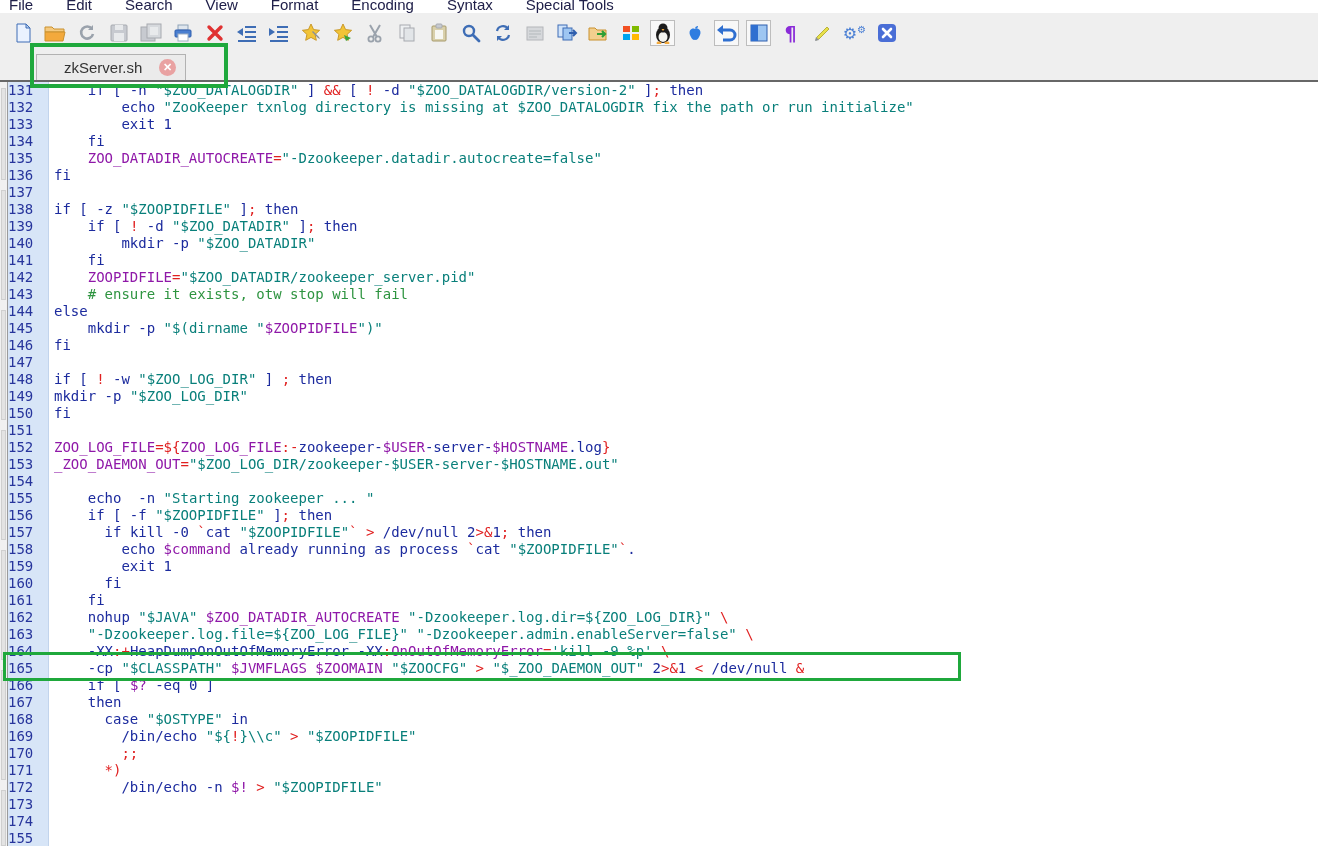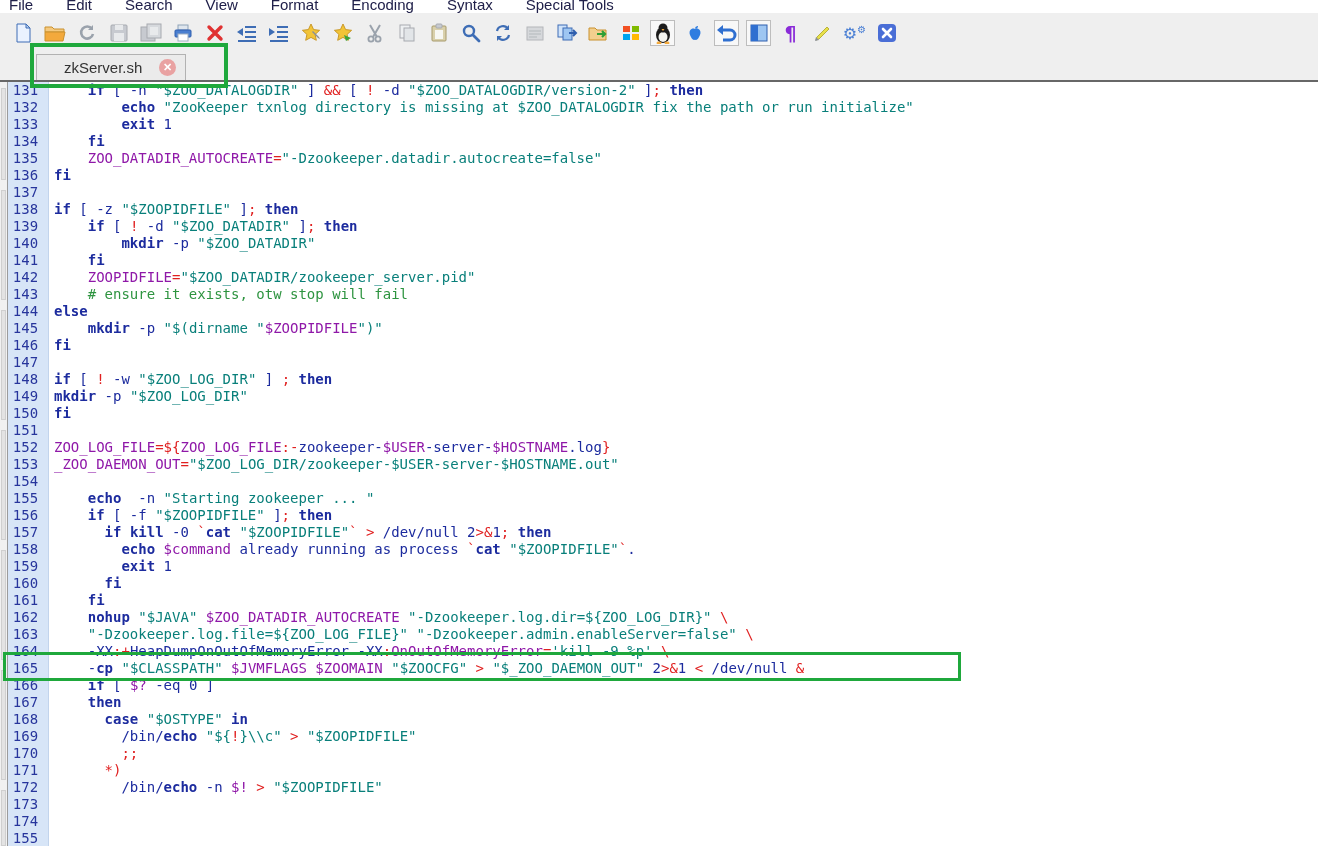--- a/index.html
+++ b/index.html
@@ -35,24 +35,24 @@
   .tab-title{font-size:15px;color:#333;white-space:nowrap;}
   .tab-close{
     width:17px;height:17px;border-radius:50%;background:#e9a2a2;color:#fff;
     font-size:11px;line-height:17px;text-align:center;font-weight:bold;cursor:pointer;
   }
   
   .editor{position:absolute;top:82px;left:0;right:0;bottom:0;display:flex;background:#fff;}
   .strip{width:8px;background:#f1f1f1;border-right:1px solid #9b9b9b;position:relative;box-sizing:border-box;}
   .strip .seg{position:absolute;left:1px;width:5px;background:#e3e3e3;border:1px solid #cfcfcf;box-sizing:border-box;}
   .gutter{width:41px;background:#d7e5f7;border-right:1px solid #c2d4ec;box-sizing:border-box;flex:0 0 auto;}
-  .gut{height:17px;font:14px/17px "DejaVu Sans Mono",monospace;color:#27359c;text-align:center;padding-right:5px;}
+  .gut{height:17px;font:14px/17px "DejaVu Sans Mono",monospace;color:#27359c;text-align:left;padding-right:5px;}
   .codecol{flex:1;overflow:hidden;padding-left:5px;}
   .cl{height:17px;font:14px/17px "DejaVu Sans Mono",monospace;white-space:pre;}
-  .k{color:#1c2b9e;font-weight:bold}
+  .k{color:#1c2b9e;font-weight:normal}
   .t{color:#1c2b9e}
   .s{color:#087f7a}
   .c{color:#2e9440}
   .v{color:#8f18a8}
   .o{color:#e02020}
   
   .annot{position:absolute;border:4px solid #1fa83c;z-index:9;pointer-events:none;box-sizing:border-box;}
   #annot-tab{left:30px;top:43px;width:198px;height:45px;}
   #annot-line{left:3px;top:652px;width:958px;height:29px;border-width:3px;}
 </style>

